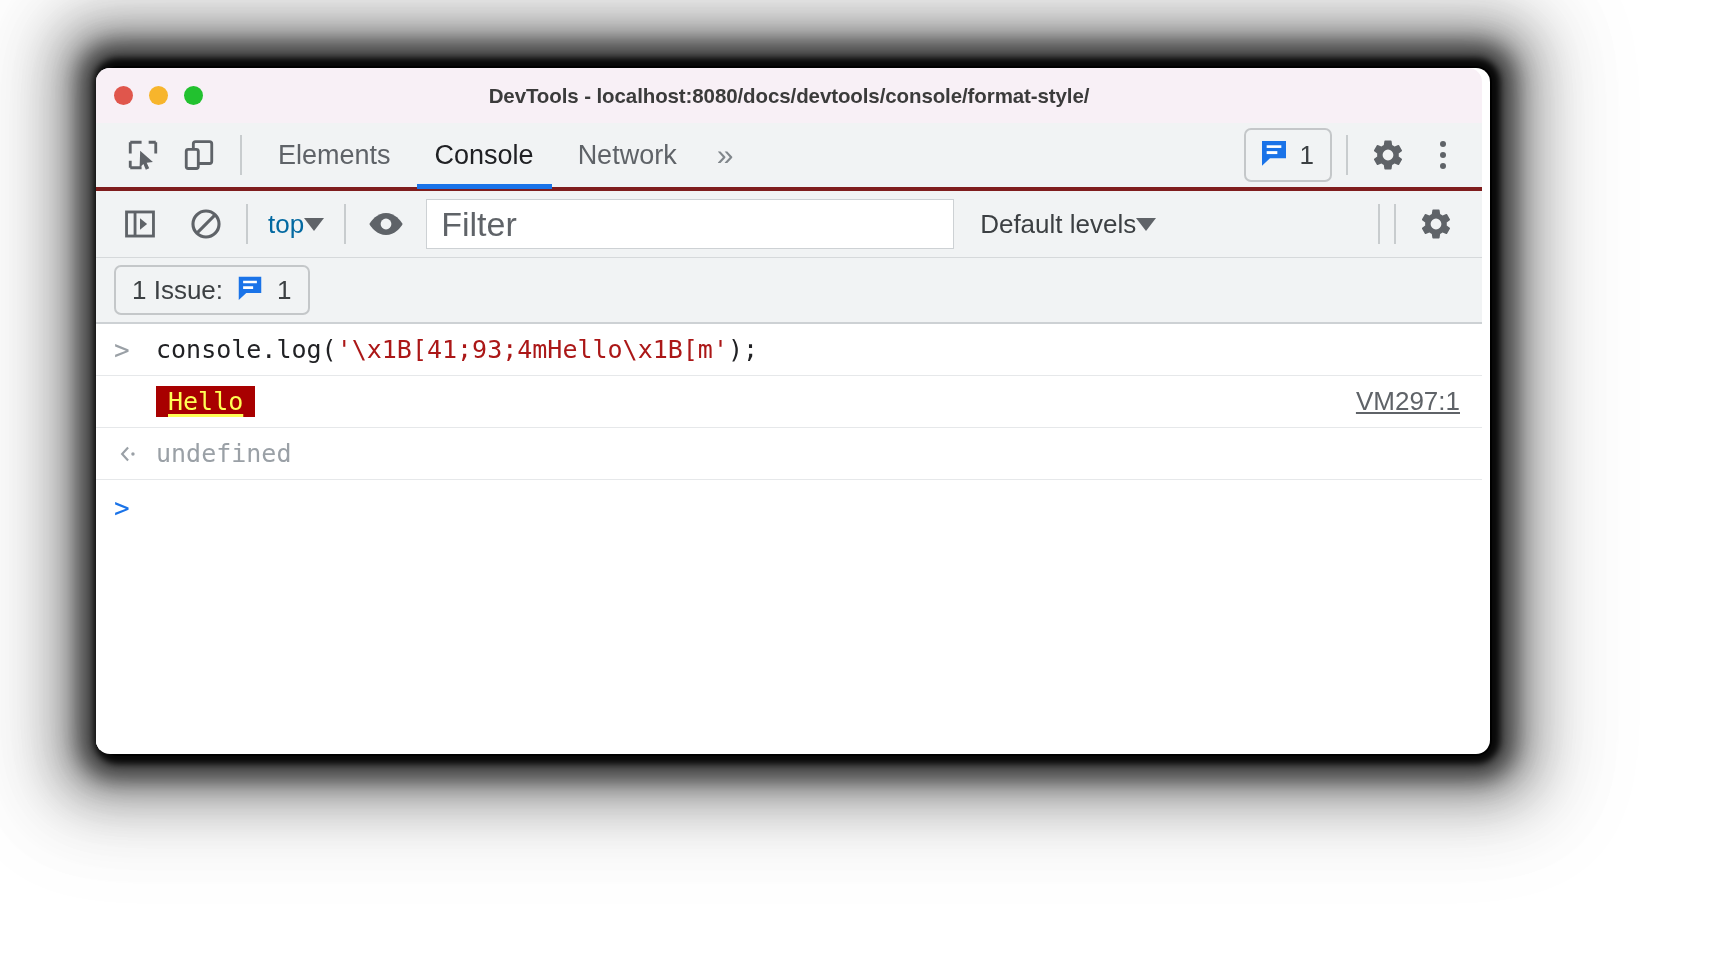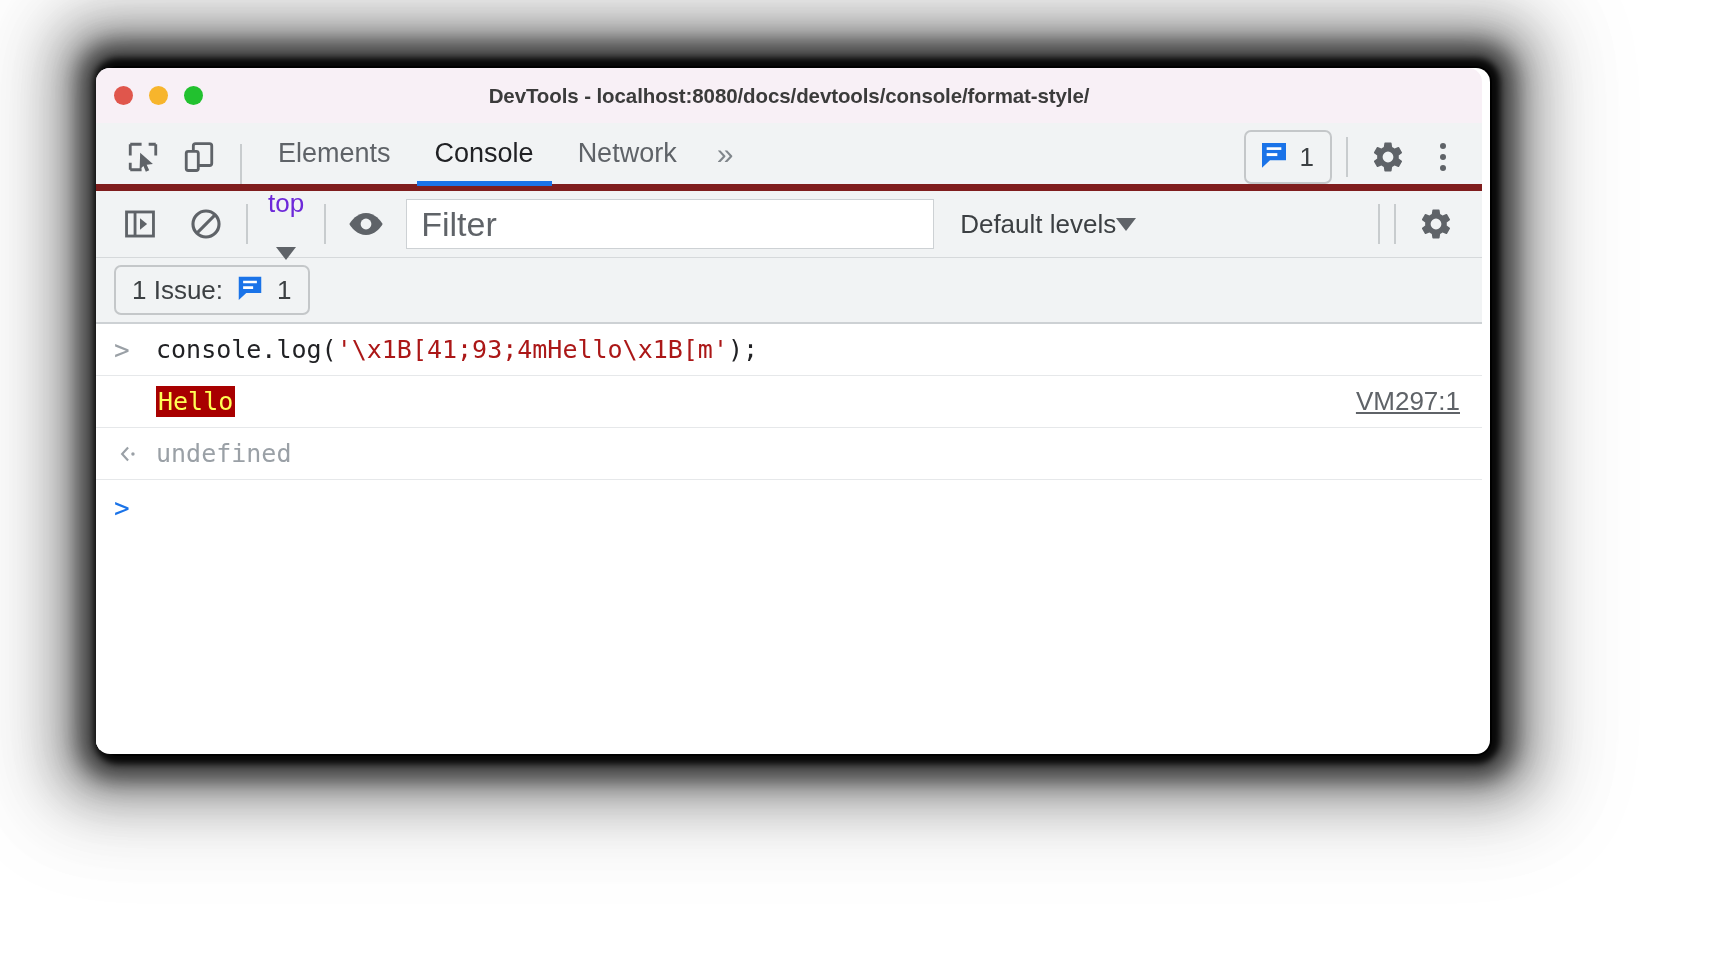--- a/index.html
+++ b/index.html
@@ -78,22 +78,22 @@
     color: #3b3b3b;
     letter-spacing: -0.1px;
   }
 
   
   .tabbar {
     position: relative;
     height: 68px;
     background: #f1f3f4;
     display: flex;
-    align-items: flex-end;
-    border-bottom: 7px solid #7f1d1d;
+    align-items: center;
+    border-bottom: 4px solid #7f1d1d;
   }
 
   .icon-btn {
     display: flex;
     align-items: center;
     justify-content: center;
   }
 
   .tb-icon-1 { margin-left: 20px; width: 54px; height: 54px; }
   .tb-icon-2 { width: 54px; height: 54px; margin-left: 2px; }
@@ -172,25 +172,24 @@
     display: flex;
     align-items: center;
     border-bottom: 1px solid #d6d9db;
     padding-left: 18px;
   }
   .fb-icon { width: 52px; height: 52px; display:flex; align-items:center; justify-content:center; }
 
   .ctx-select {
     display: flex;
     align-items: center;
-    gap: 28px;
-    font-size: 26px;
-    color: #6d28d9;
+    gap: 0;
+    font-size: 26px;
+    color: #0369a1;
     padding: 0 6px;
-    flex-direction: column;
   }
   .caret {
     width: 0; height: 0;
     border-left: 10px solid transparent;
     border-right: 10px solid transparent;
     border-top: 13px solid #5f6368;
   }
 
   .filter-input {
     flex: 0 0 auto;
@@ -270,24 +269,25 @@
     color: #9aa0a6;
     font-size: 26px;
   }
 
   .code { color: #202124; white-space: pre; }
   .code .str { color: #ab1717; }
 
   .ansi {
     background: #a80000;
     color: #ffff55;
+    text-decoration: underline;
     text-decoration-color: #ffff55;
     text-underline-offset: 4px;
     text-decoration-thickness: 3px;
-    padding: 1px 2px;
+    padding: 1px 12px;
   }
 
   .row .spacer { flex: 1; }
   .src-link {
     color: #5f6368;
     text-decoration: underline;
     font-family: "Liberation Sans", sans-serif;
     font-size: 26px;
   }
 

